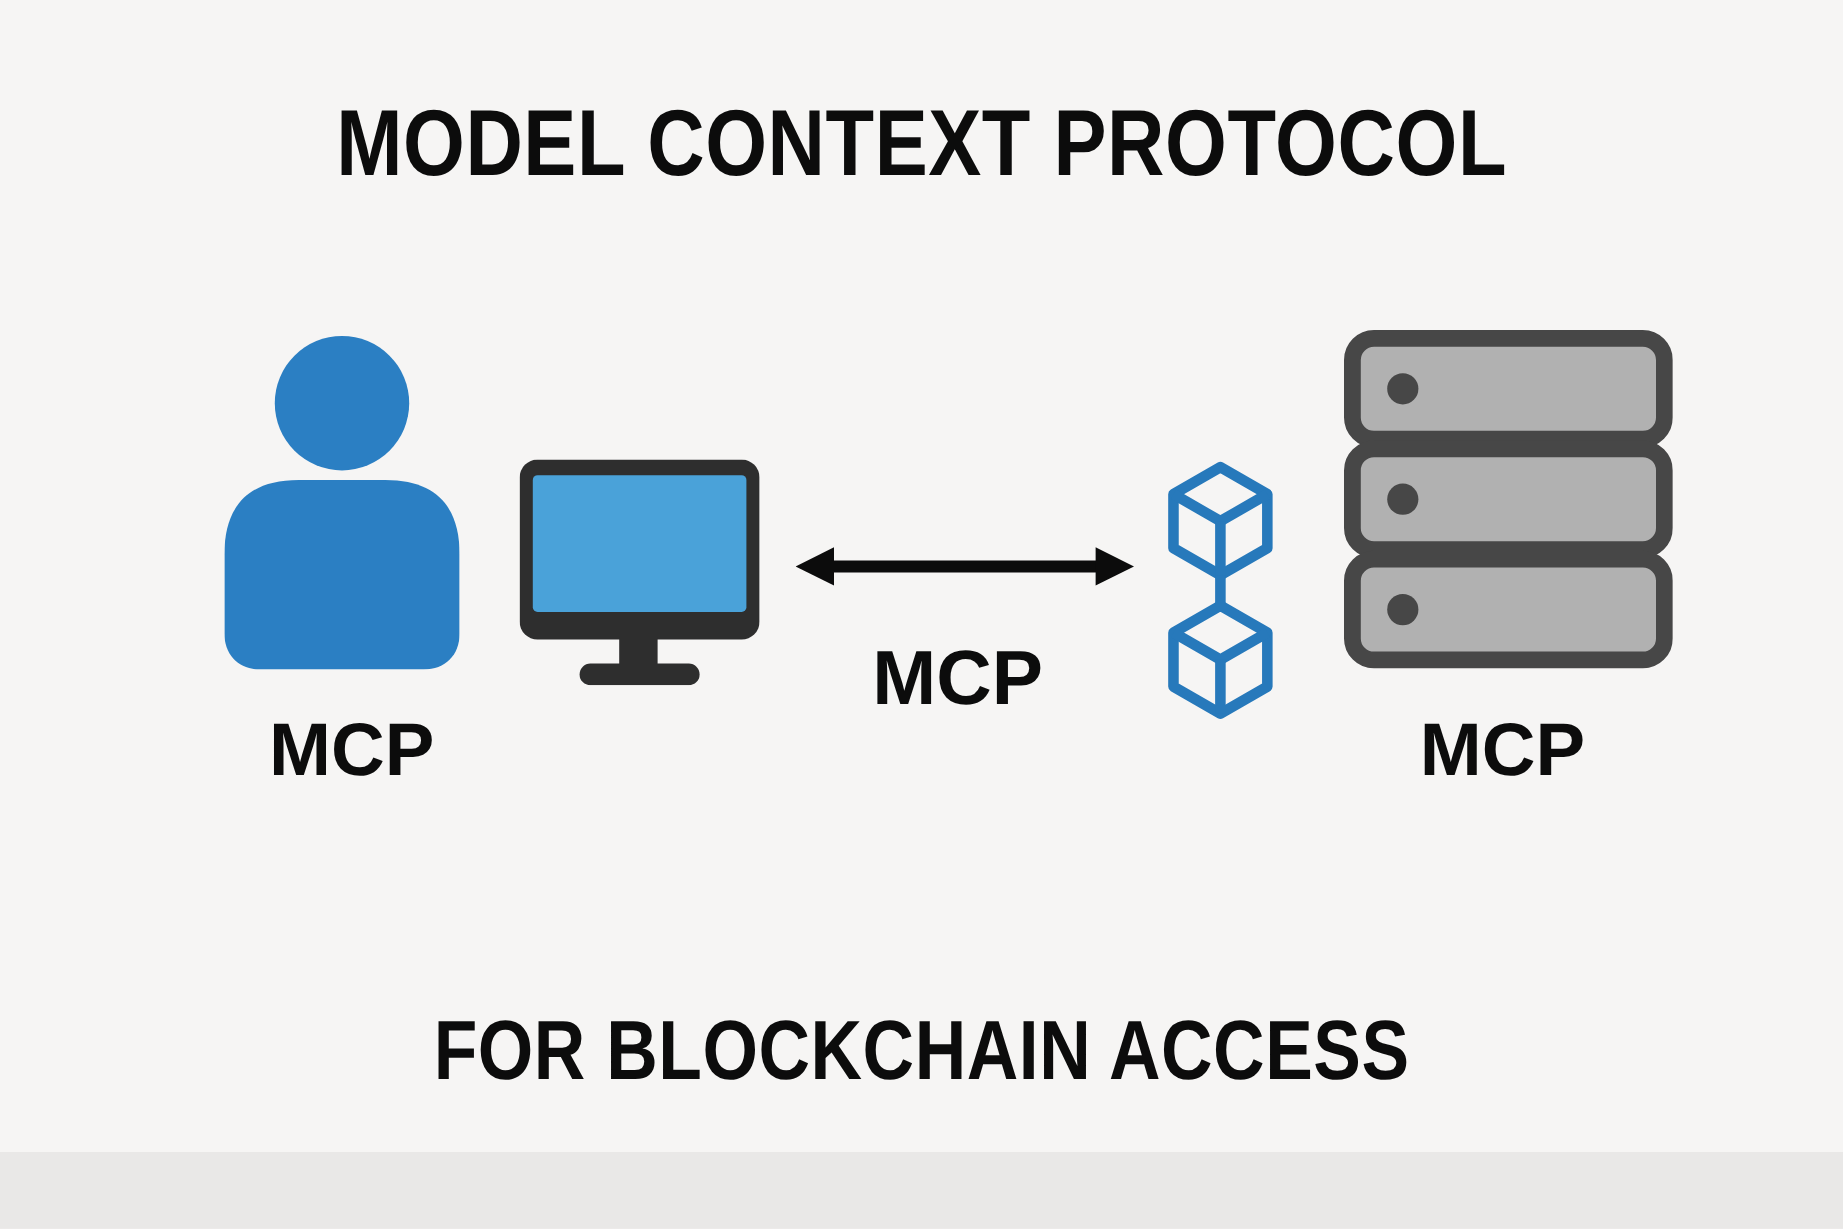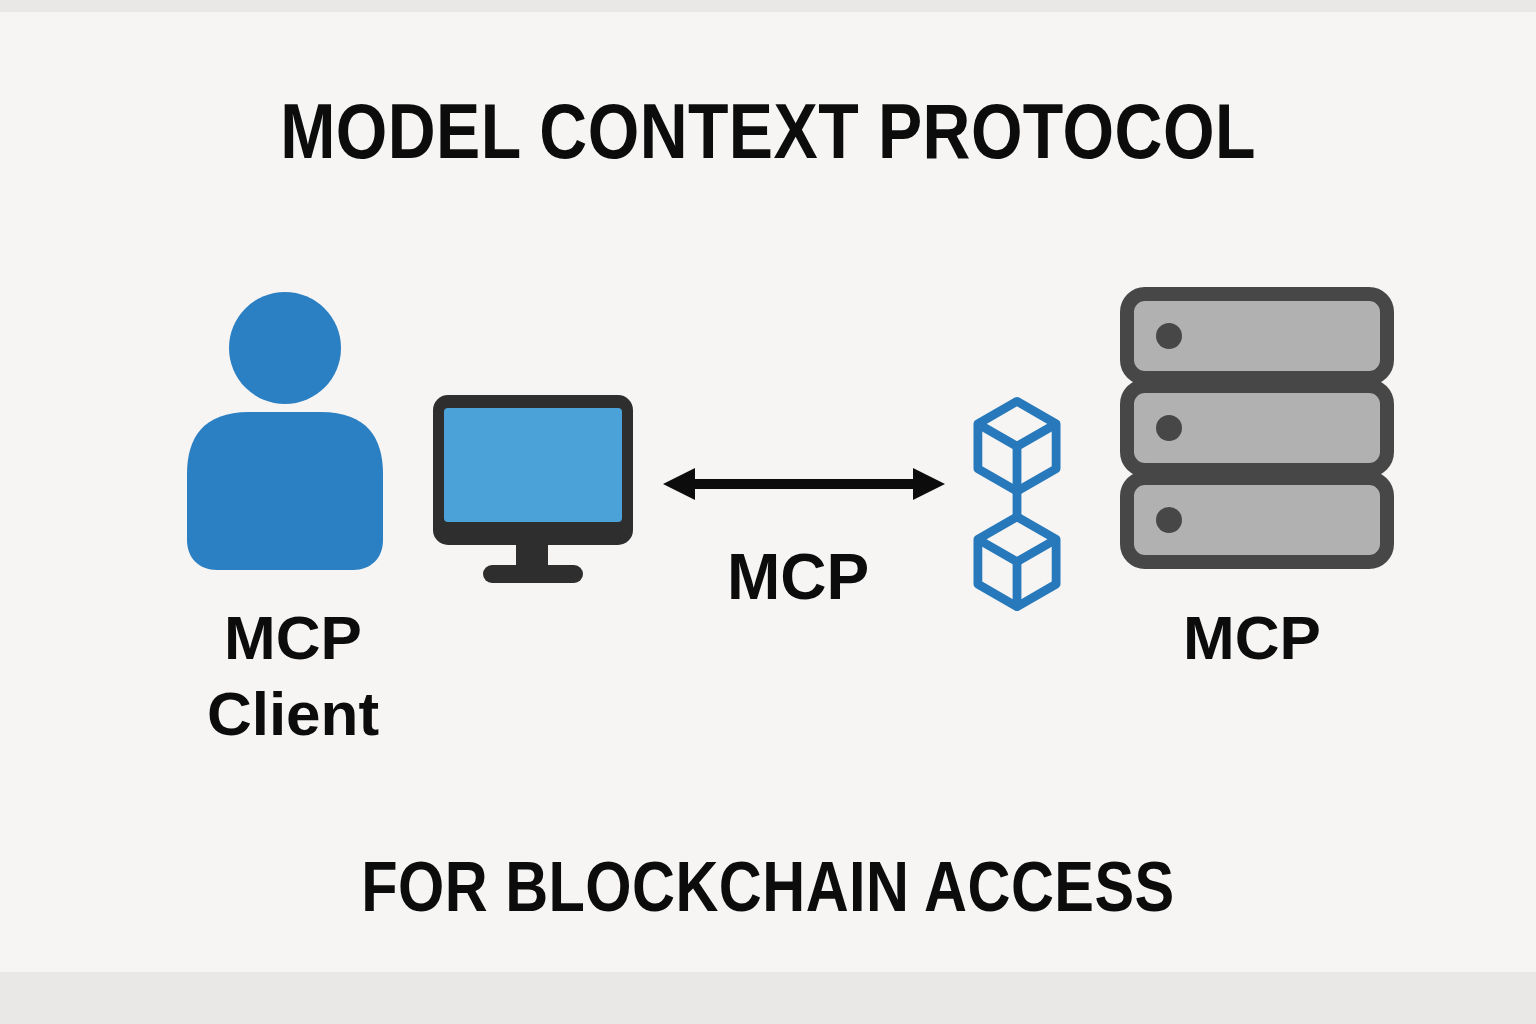--- a/index.html
+++ b/index.html
@@ -3,21 +3,21 @@
 <meta charset="utf-8">
 <style>
   html,body{margin:0;padding:0;}
   body{
     font-family:"Liberation Sans", sans-serif;
     background:#e9e8e7;
   }
   .canvas{
     position:relative;
     width:1536px;height:960px;
-    margin:12px auto;
+    margin:0 auto;
     background:var(--bg,#f6f5f4);
     overflow:hidden;
   }
   .abs{position:absolute;}
   .condensed{
     font-weight:bold;
     color:var(--text,#0c0c0c);
     transform:scaleX(0.85);
     transform-origin:center;
     white-space:nowrap;
@@ -104,21 +104,20 @@
     </g>
     <g style="fill:var(--server-border,#474747)">
       <circle cx="49" cy="49" r="13"></circle>
       <circle cx="49" cy="141" r="13"></circle>
       <circle cx="49" cy="233" r="13"></circle>
     </g>
   </svg>
 
   <div class="abs node-label client-label">
     <div>MCP</div>
-    <div>Client</div>
   </div>
 
   <div class="abs node-label server-label">
     <div>MCP</div>
   </div>
 
   <div class="abs condensed subtitle">FOR BLOCKCHAIN ACCESS</div>
 
 </div>
 

